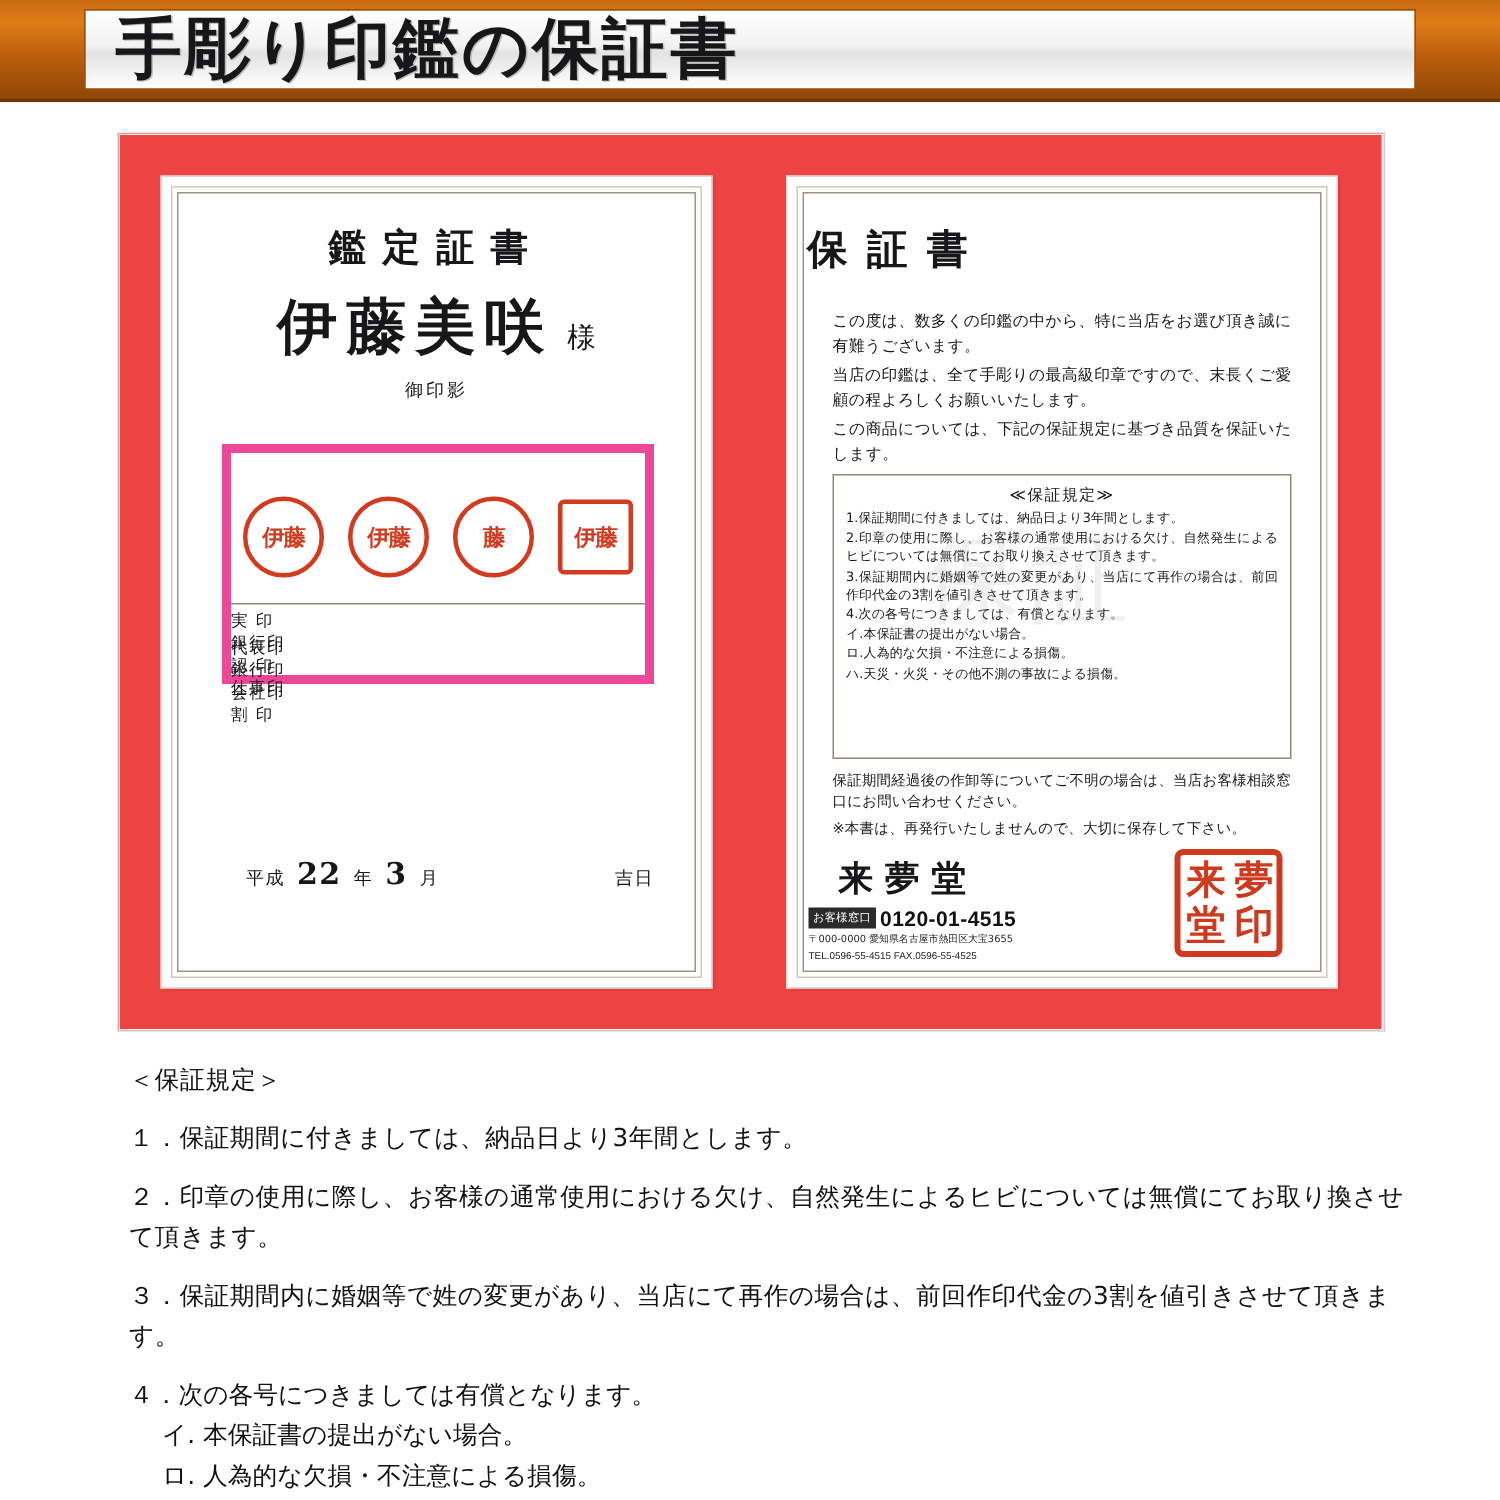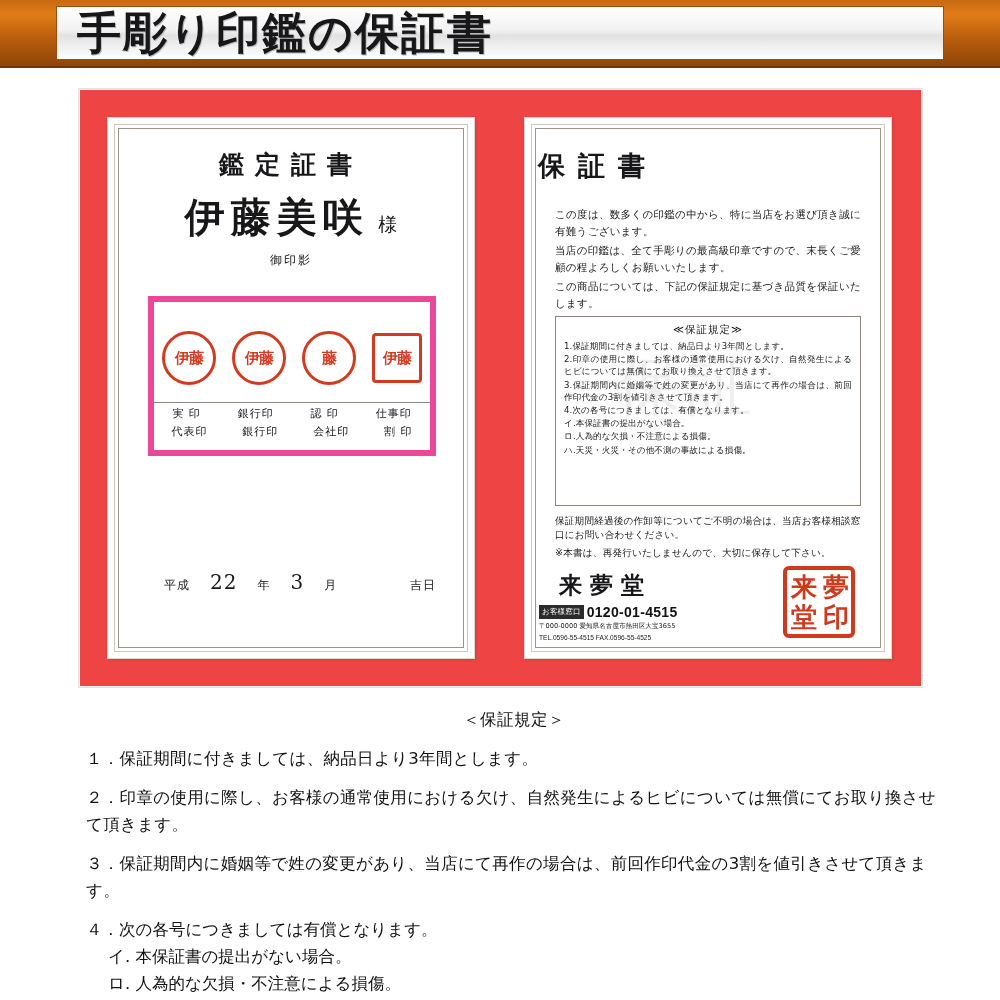--- a/index.html
+++ b/index.html
@@ -95,39 +95,39 @@
     display: flex; align-items: center; justify-content: center;
     font-family: "DejaVu Sans", sans-serif;
     font-size: 15px; font-weight: 700; line-height: 1;
     letter-spacing: -1px;
     overflow: hidden;
   }
   .seal.sq { border-radius: 8%; width: 50px; height: 50px; }
   .seal-label-line {
     position: absolute; left: 0; width: 100%;
     display: flex; justify-content: space-around;
-    font-size: 11px; letter-spacing: 1px;
+    font-size: 11px; letter-spacing: 1px; flex-direction: column;
   }
   .seal-label-line.l1 { top: 104px; }
   .seal-label-line.l2 { top: 122px; }
   .seal-divider {
     position: absolute; left: 0; top: 100px; width: 100%;
     border-top: 1px solid #8d8778;
   }
   .left-text {
     position: absolute; left: 56px; top: 330px; width: 260px;
     font-size: 13px; line-height: 26px; letter-spacing: 1px;
   }
   .date-row {
     position: absolute; left: 56px; top: 452px; width: 272px;
     font-size: 12px; letter-spacing: 1px;
     display: flex; align-items: baseline;
   }
   .date-row .big {
-    font-size: 20px; font-weight: 400; margin: 0 20px;
+    font-size: 20px; font-weight: 700; margin: 0 8px;
     font-family: "DejaVu Serif", serif;
     text-align: center;
   }
   .date-row .gap { flex: 1; }
 
   
   .hosho-title {
     position: absolute; left: 13px; top: 30px; width: 100%;
     font-size: 27px; letter-spacing: 13px;
     font-weight: 700;
@@ -190,21 +190,21 @@
     letter-spacing: -2px; overflow: hidden;
   }
   .big-seal span { width: 50%; text-align: center; }
 
   
   .terms {
     position: absolute; left: 86px; top: 706px; width: 856px;
     font-family: "DejaVu Sans", sans-serif;
     font-size: 16.5px; color: #111; line-height: 27px;
   }
-  .terms .t-head { margin-bottom: 12px; letter-spacing: 0.5px; text-align: center; }
+  .terms .t-head { margin-bottom: 12px; letter-spacing: 0.5px; }
   .terms .t-item { margin-bottom: 12px; letter-spacing: 0.3px; }
   .terms .t-sub { margin-left: 22px; }
 </style>
 </head>
 <body>
 
 <div class="banner">
   <div class="banner-inner">
     <div class="banner-title cj">手彫り印鑑の保証書</div>
   </div>

